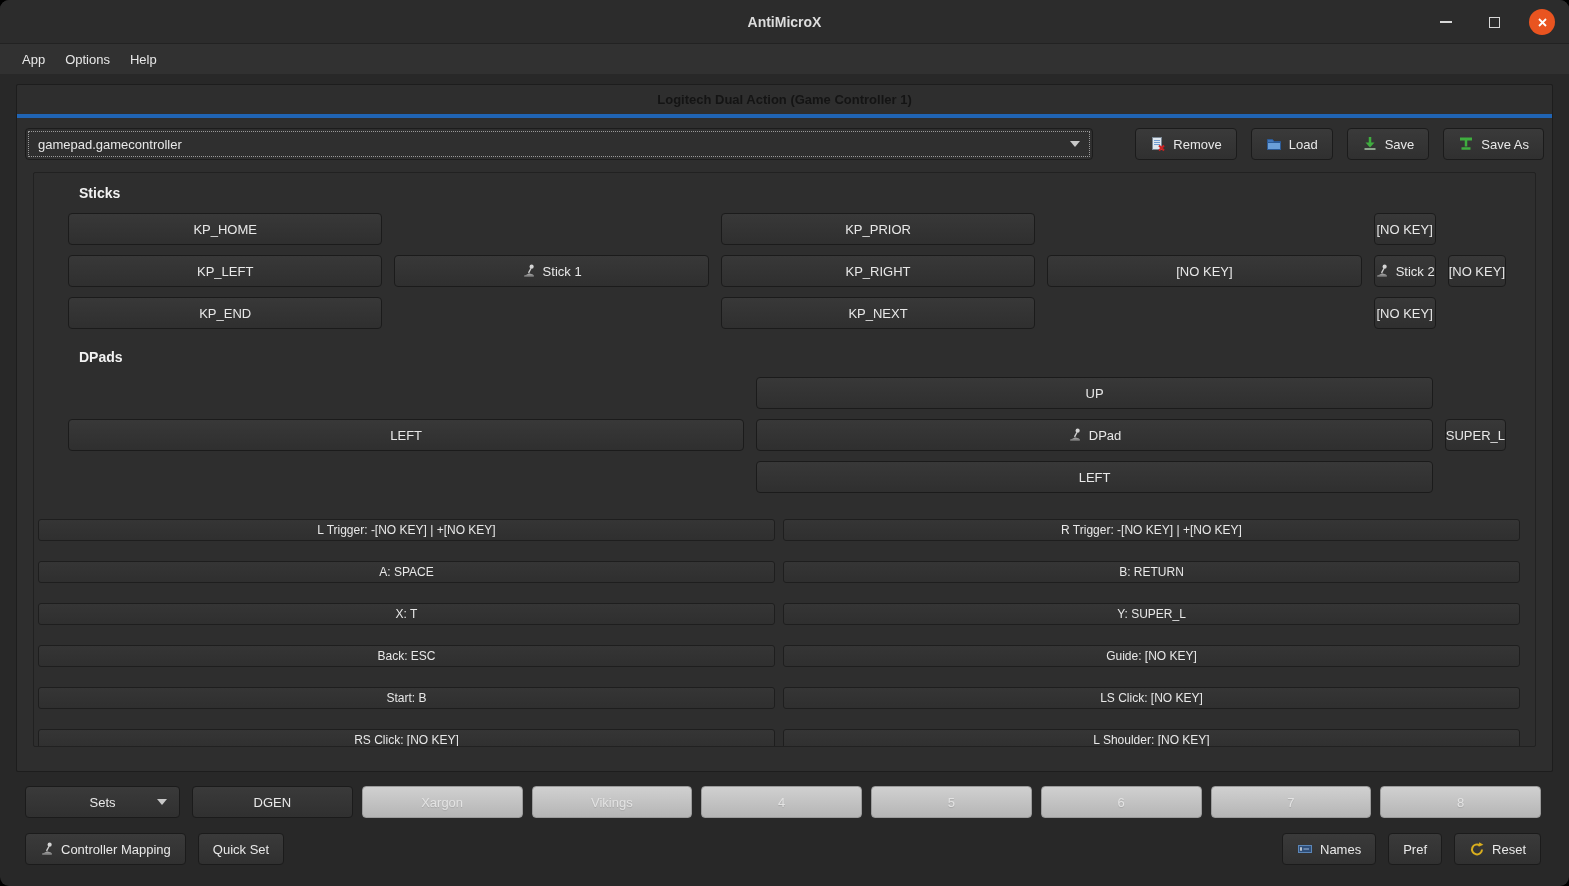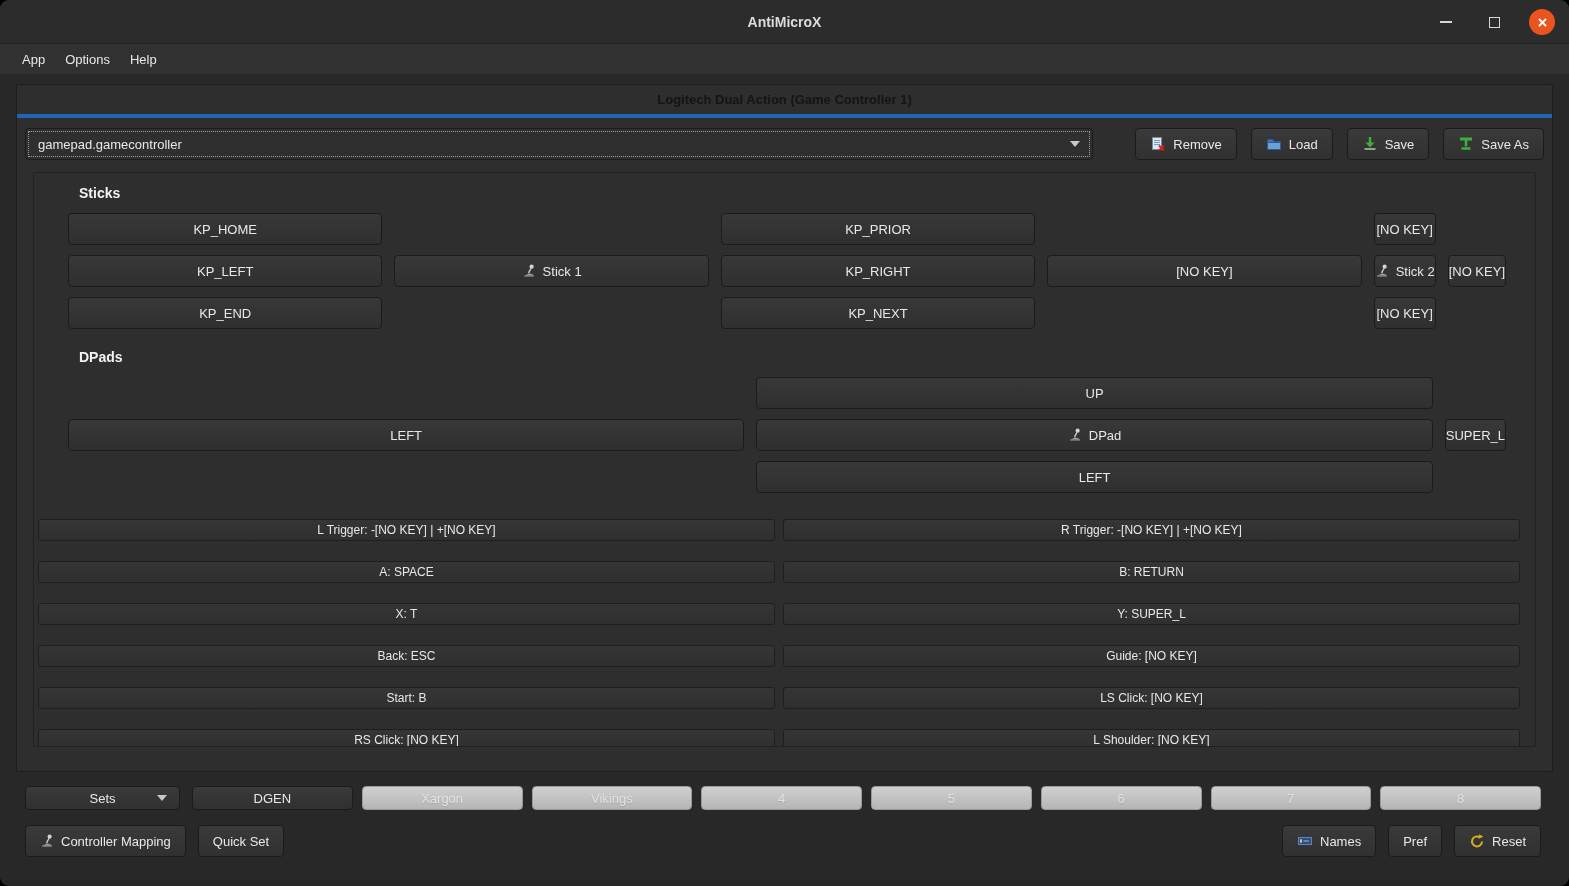--- a/index.html
+++ b/index.html
@@ -70,21 +70,21 @@
   
   .assign-grid { display:grid; grid-template-columns:1fr 1fr; gap:20px 8px; padding:0 15px 0 4px; }
   .assign-btn {
     height:22px; display:flex; align-items:center; justify-content:center;
     background:linear-gradient(#353535,#2f2f2f); border:1px solid #1e1e1e;
     border-radius:3px; font-size:12px; color:#e8e8e8;
   }
   .col1{grid-column:1} .col2{grid-column:2}
   .r1{grid-row:1}.r2{grid-row:2}.r3{grid-row:3}.r4{grid-row:4}.r5{grid-row:5}.r6{grid-row:6}.r7{grid-row:7}
   
-  .sets-row { display:flex; gap:9px; margin:14px 28px 0 25px; height:24px; }
+  .sets-row { display:flex; gap:9px; margin:14px 28px 0 25px; height:32px; }
   .sets-combo { width:155px; position:relative; display:flex; align-items:center; justify-content:center;
     background:linear-gradient(#3a3a3a,#303030); border:1px solid #1b1b1b; border-radius:4px;
     font-size:13px; color:#e8e8e8; margin-right:3px; }
   .btn-set { flex:1; display:flex; align-items:center; justify-content:center; border-radius:4px; font-size:13px; }
   .btn-set.dark { background:linear-gradient(#3a3a3a,#303030); border:1px solid #1b1b1b; color:#e8e8e8; }
   .btn-set.light { background:linear-gradient(#d0d0d0,#b5b5b5); border:1px solid #9b9b9b; color:#e3e3e3;
     text-shadow:0 1px 1px rgba(0,0,0,0.12); }
   
   .footer-row { display:flex; align-items:center; margin:15px 28px 0 25px; height:32px; }
   .footer-left { display:flex; gap:12px; }

